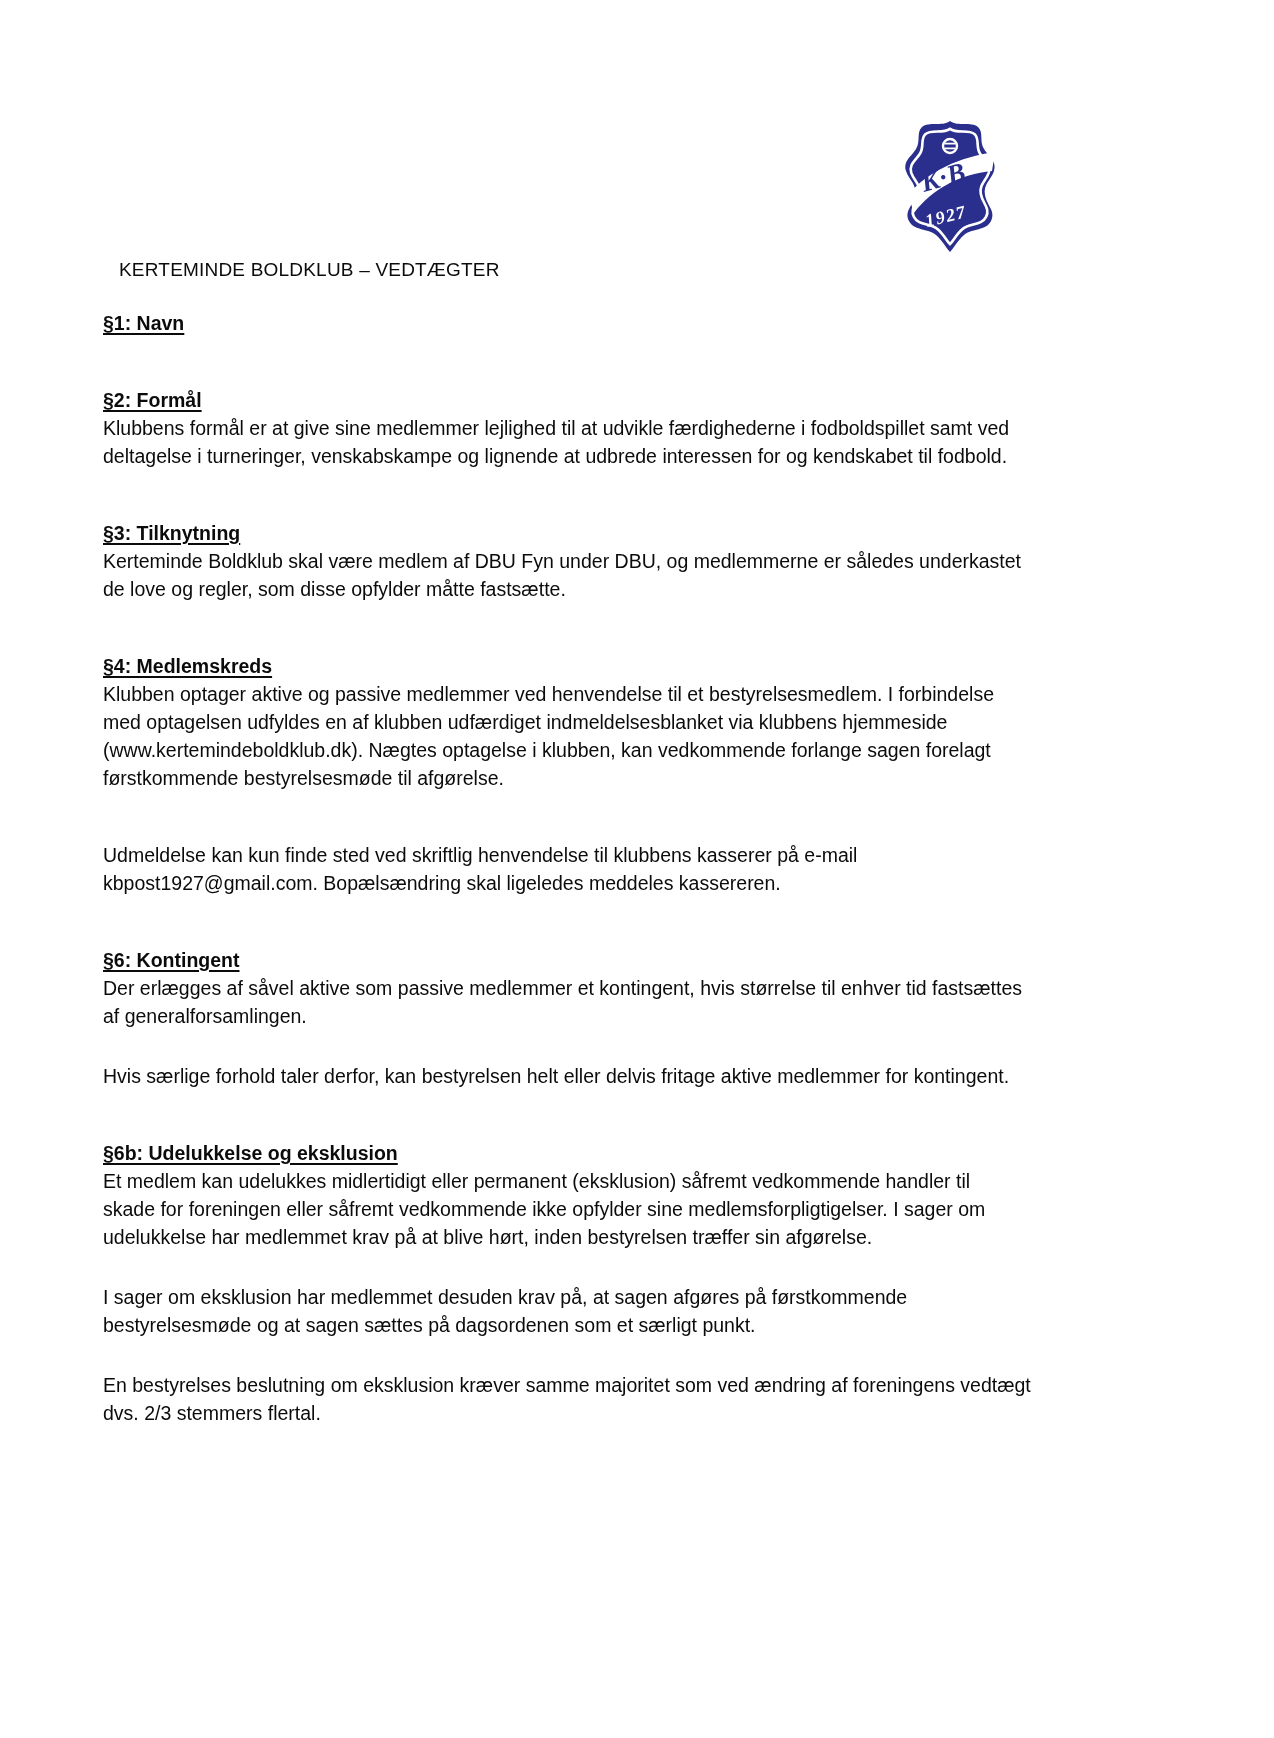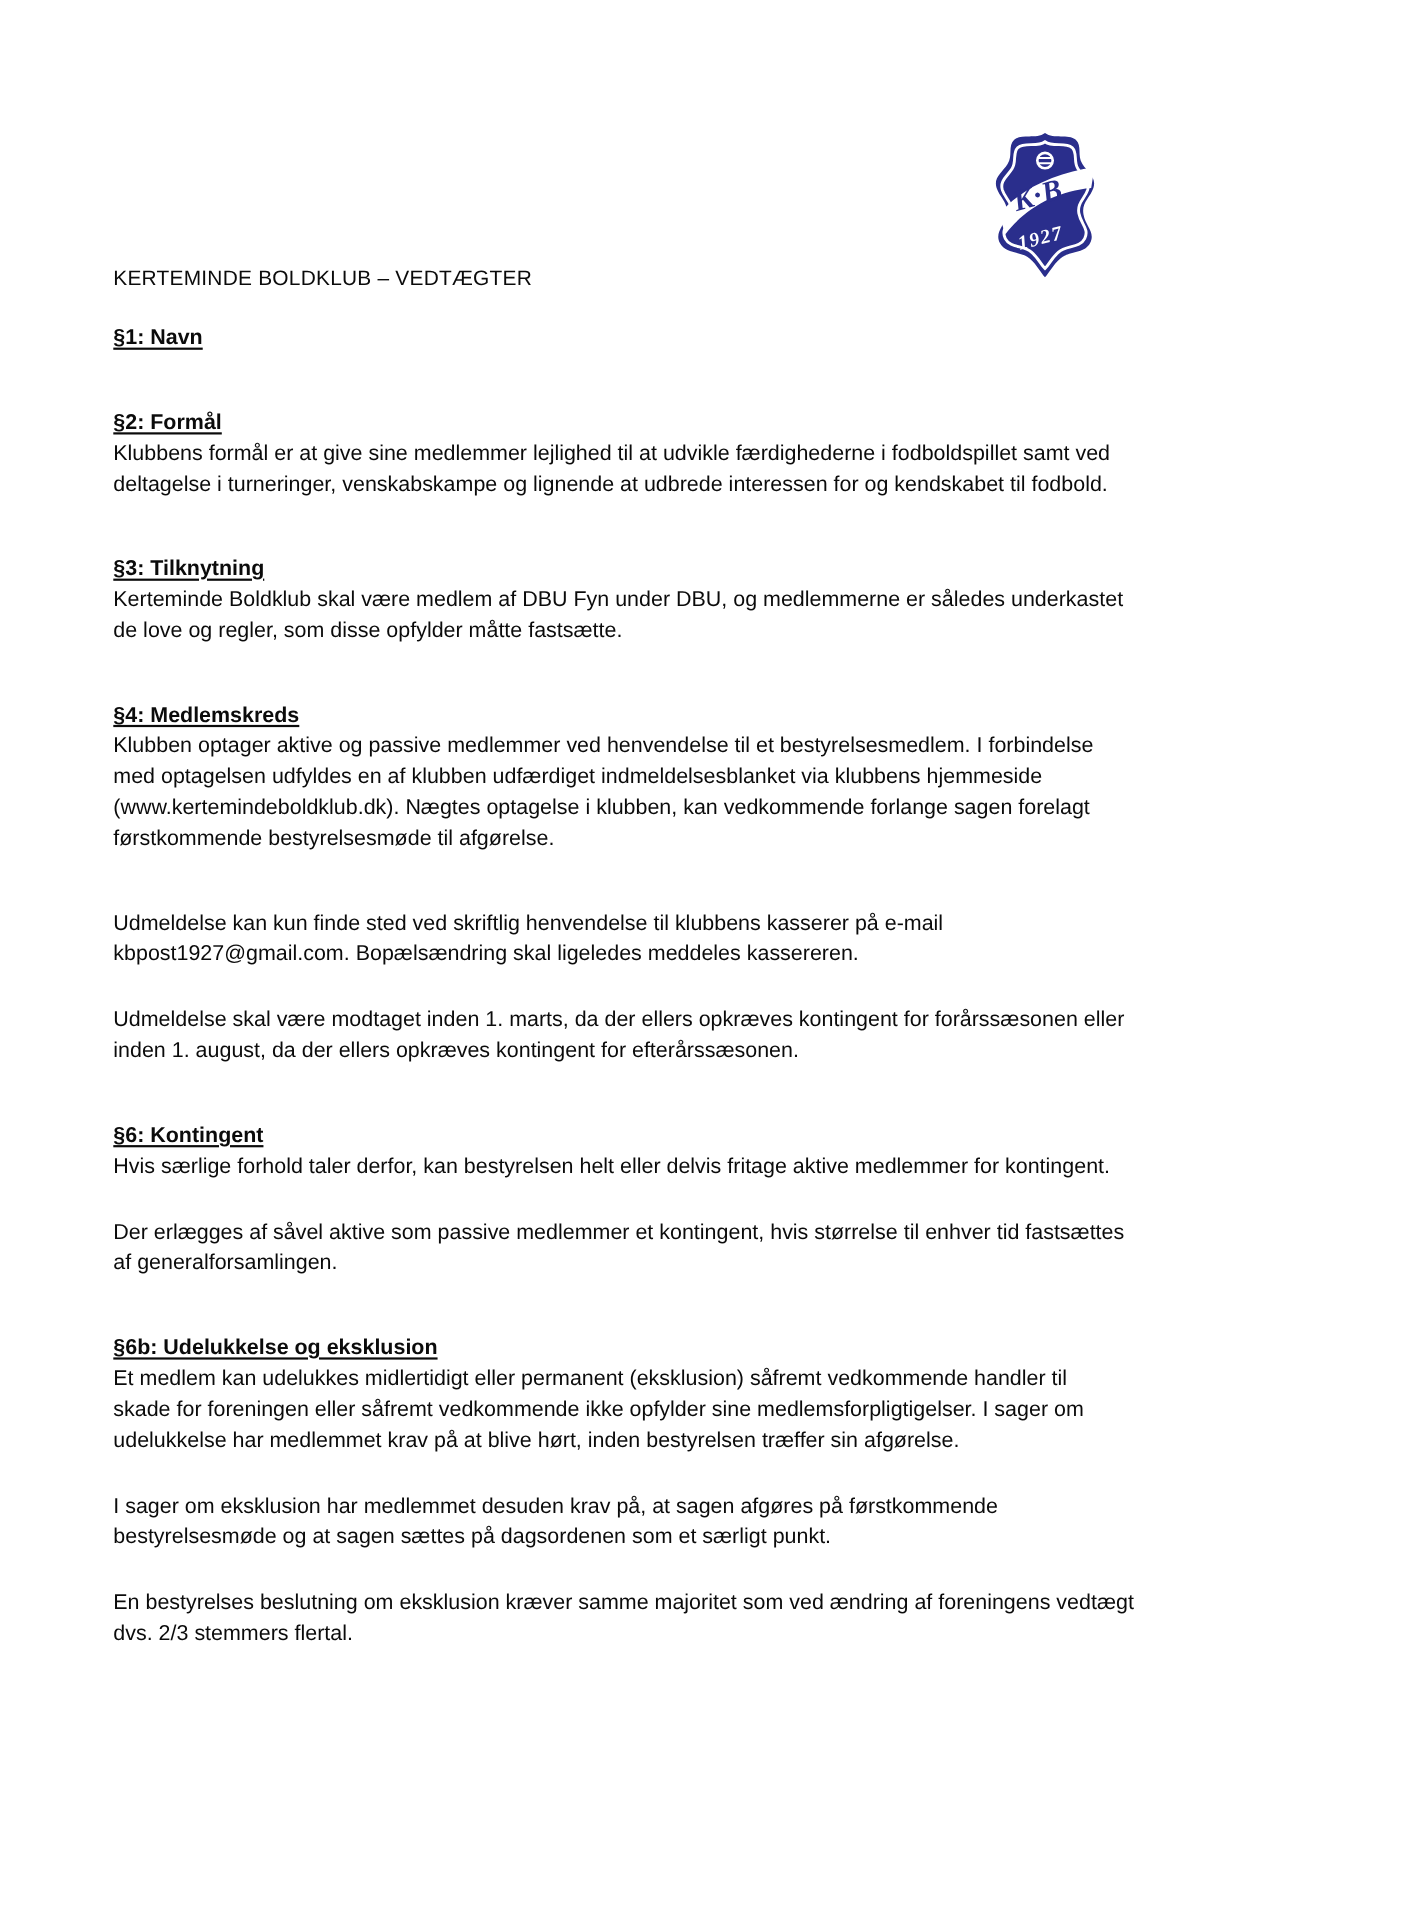--- a/index.html
+++ b/index.html
@@ -24,21 +24,21 @@
     width: 104px;
     height: 137px;
   }
   .content {
     position: absolute;
     left: 103px;
     top: 240px;
     width: 1125px;
   }
   .doc-title {
-    margin: 0;
+    margin: 16px;
     font-size: 19px;
     font-weight: 400;
     line-height: 28px;
     letter-spacing: 0.2px;
   }
   .section { margin-top: 49px; }
   #sections .section:first-child { margin-top: 25px; }
   .section-heading {
     margin: 0;
     font-size: 19.5px;
@@ -102,28 +102,26 @@
         <section class="section">
           <h2 class="section-heading">§4: Medlemskreds</h2>
           <p class="para">Klubben optager aktive og passive medlemmer ved henvendelse til et bestyrelsesmedlem. I forbindelse
 med optagelsen udfyldes en af klubben udfærdiget indmeldelsesblanket via klubbens hjemmeside
 (www.kertemindeboldklub.dk). Nægtes optagelse i klubben, kan vedkommende forlange sagen forelagt
 førstkommende bestyrelsesmøde til afgørelse.</p>
         </section>
         <section class="section">
           <p class="para">Udmeldelse kan kun finde sted ved skriftlig henvendelse til klubbens kasserer på e-mail
 kbpost1927@gmail.com. Bopælsændring skal ligeledes meddeles kassereren.</p>
-          <p class="para">Udmeldelse skal være modtaget inden 1. marts, da der ellers opkræves kontingent for forårssæsonen eller
-inden 1. august, da der ellers opkræves kontingent for efterårssæsonen.</p>
         </section>
         <section class="section">
           <h2 class="section-heading">§6: Kontingent</h2>
-          <p class="para">Hvis særlige forhold taler derfor, kan bestyrelsen helt eller delvis fritage aktive medlemmer for kontingent.</p>
           <p class="para">Der erlægges af såvel aktive som passive medlemmer et kontingent, hvis størrelse til enhver tid fastsættes
 af generalforsamlingen.</p>
+          <p class="para">Hvis særlige forhold taler derfor, kan bestyrelsen helt eller delvis fritage aktive medlemmer for kontingent.</p>
         </section>
         <section class="section">
           <h2 class="section-heading">§6b: Udelukkelse og eksklusion</h2>
           <p class="para">Et medlem kan udelukkes midlertidigt eller permanent (eksklusion) såfremt vedkommende handler til
 skade for foreningen eller såfremt vedkommende ikke opfylder sine medlemsforpligtigelser. I sager om
 udelukkelse har medlemmet krav på at blive hørt, inden bestyrelsen træffer sin afgørelse.</p>
           <p class="para">I sager om eksklusion har medlemmet desuden krav på, at sagen afgøres på førstkommende
 bestyrelsesmøde og at sagen sættes på dagsordenen som et særligt punkt.</p>
           <p class="para">En bestyrelses beslutning om eksklusion kræver samme majoritet som ved ændring af foreningens vedtægt
 dvs. 2/3 stemmers flertal.</p>

